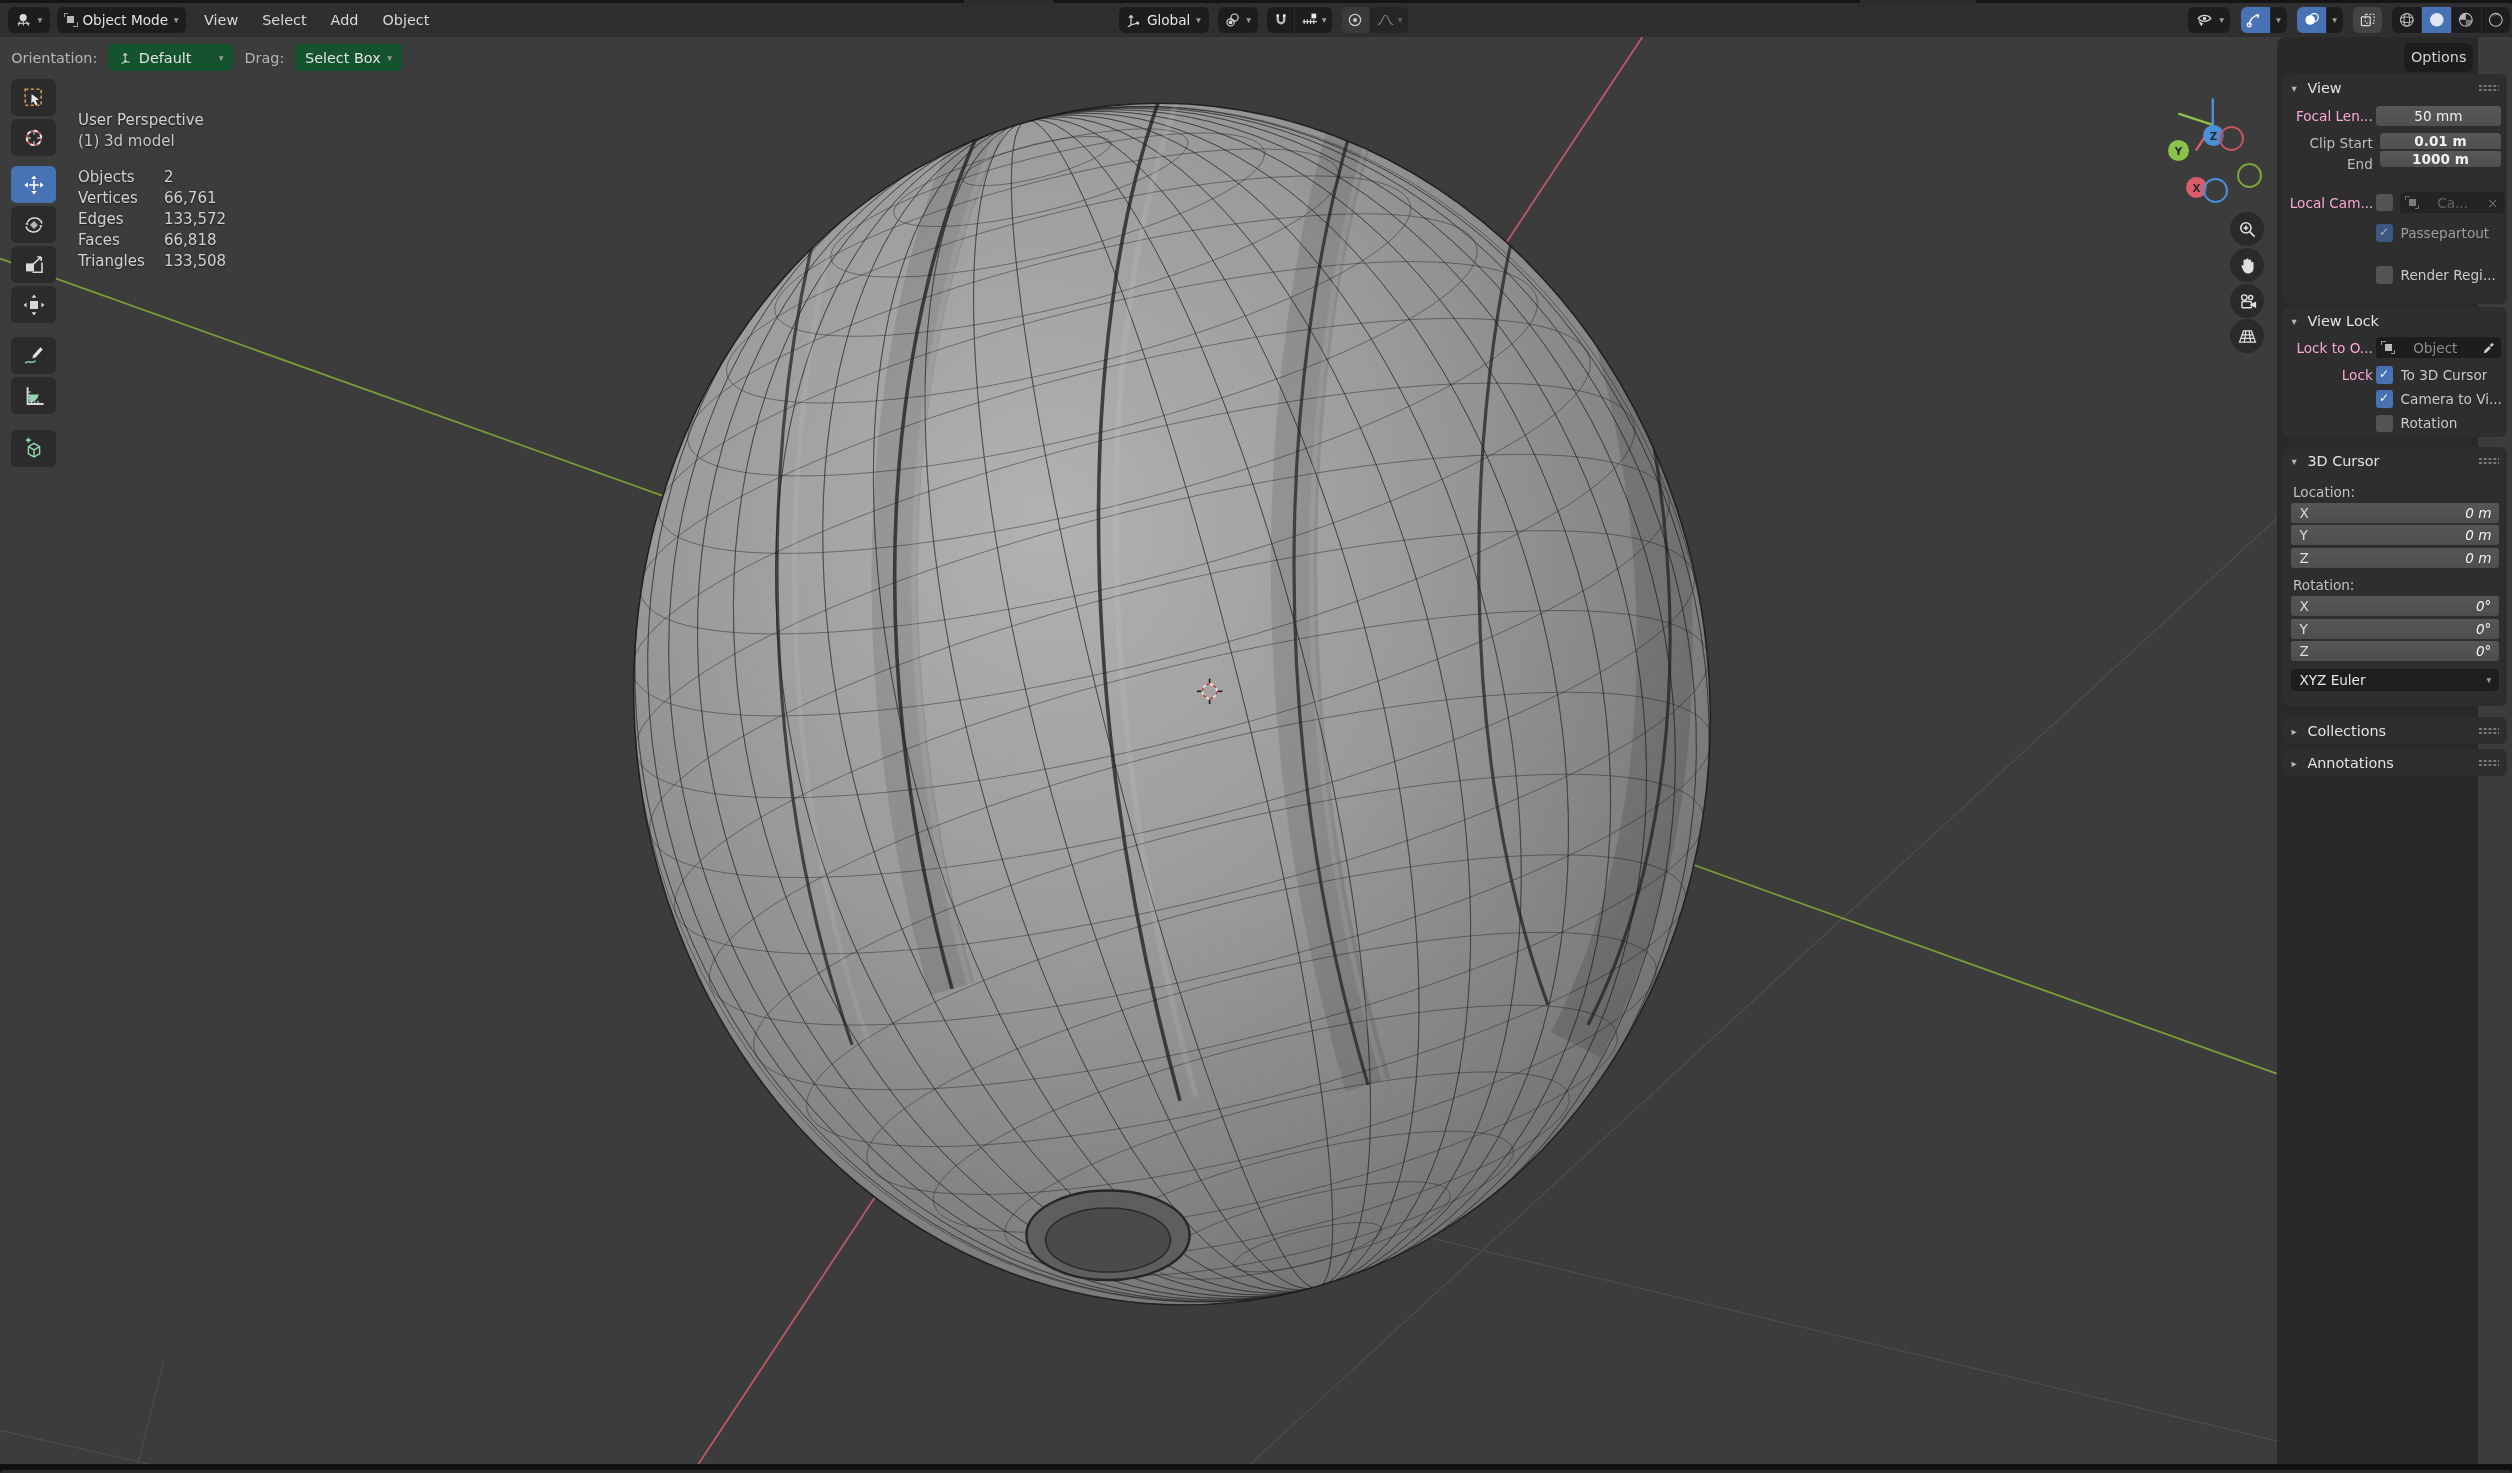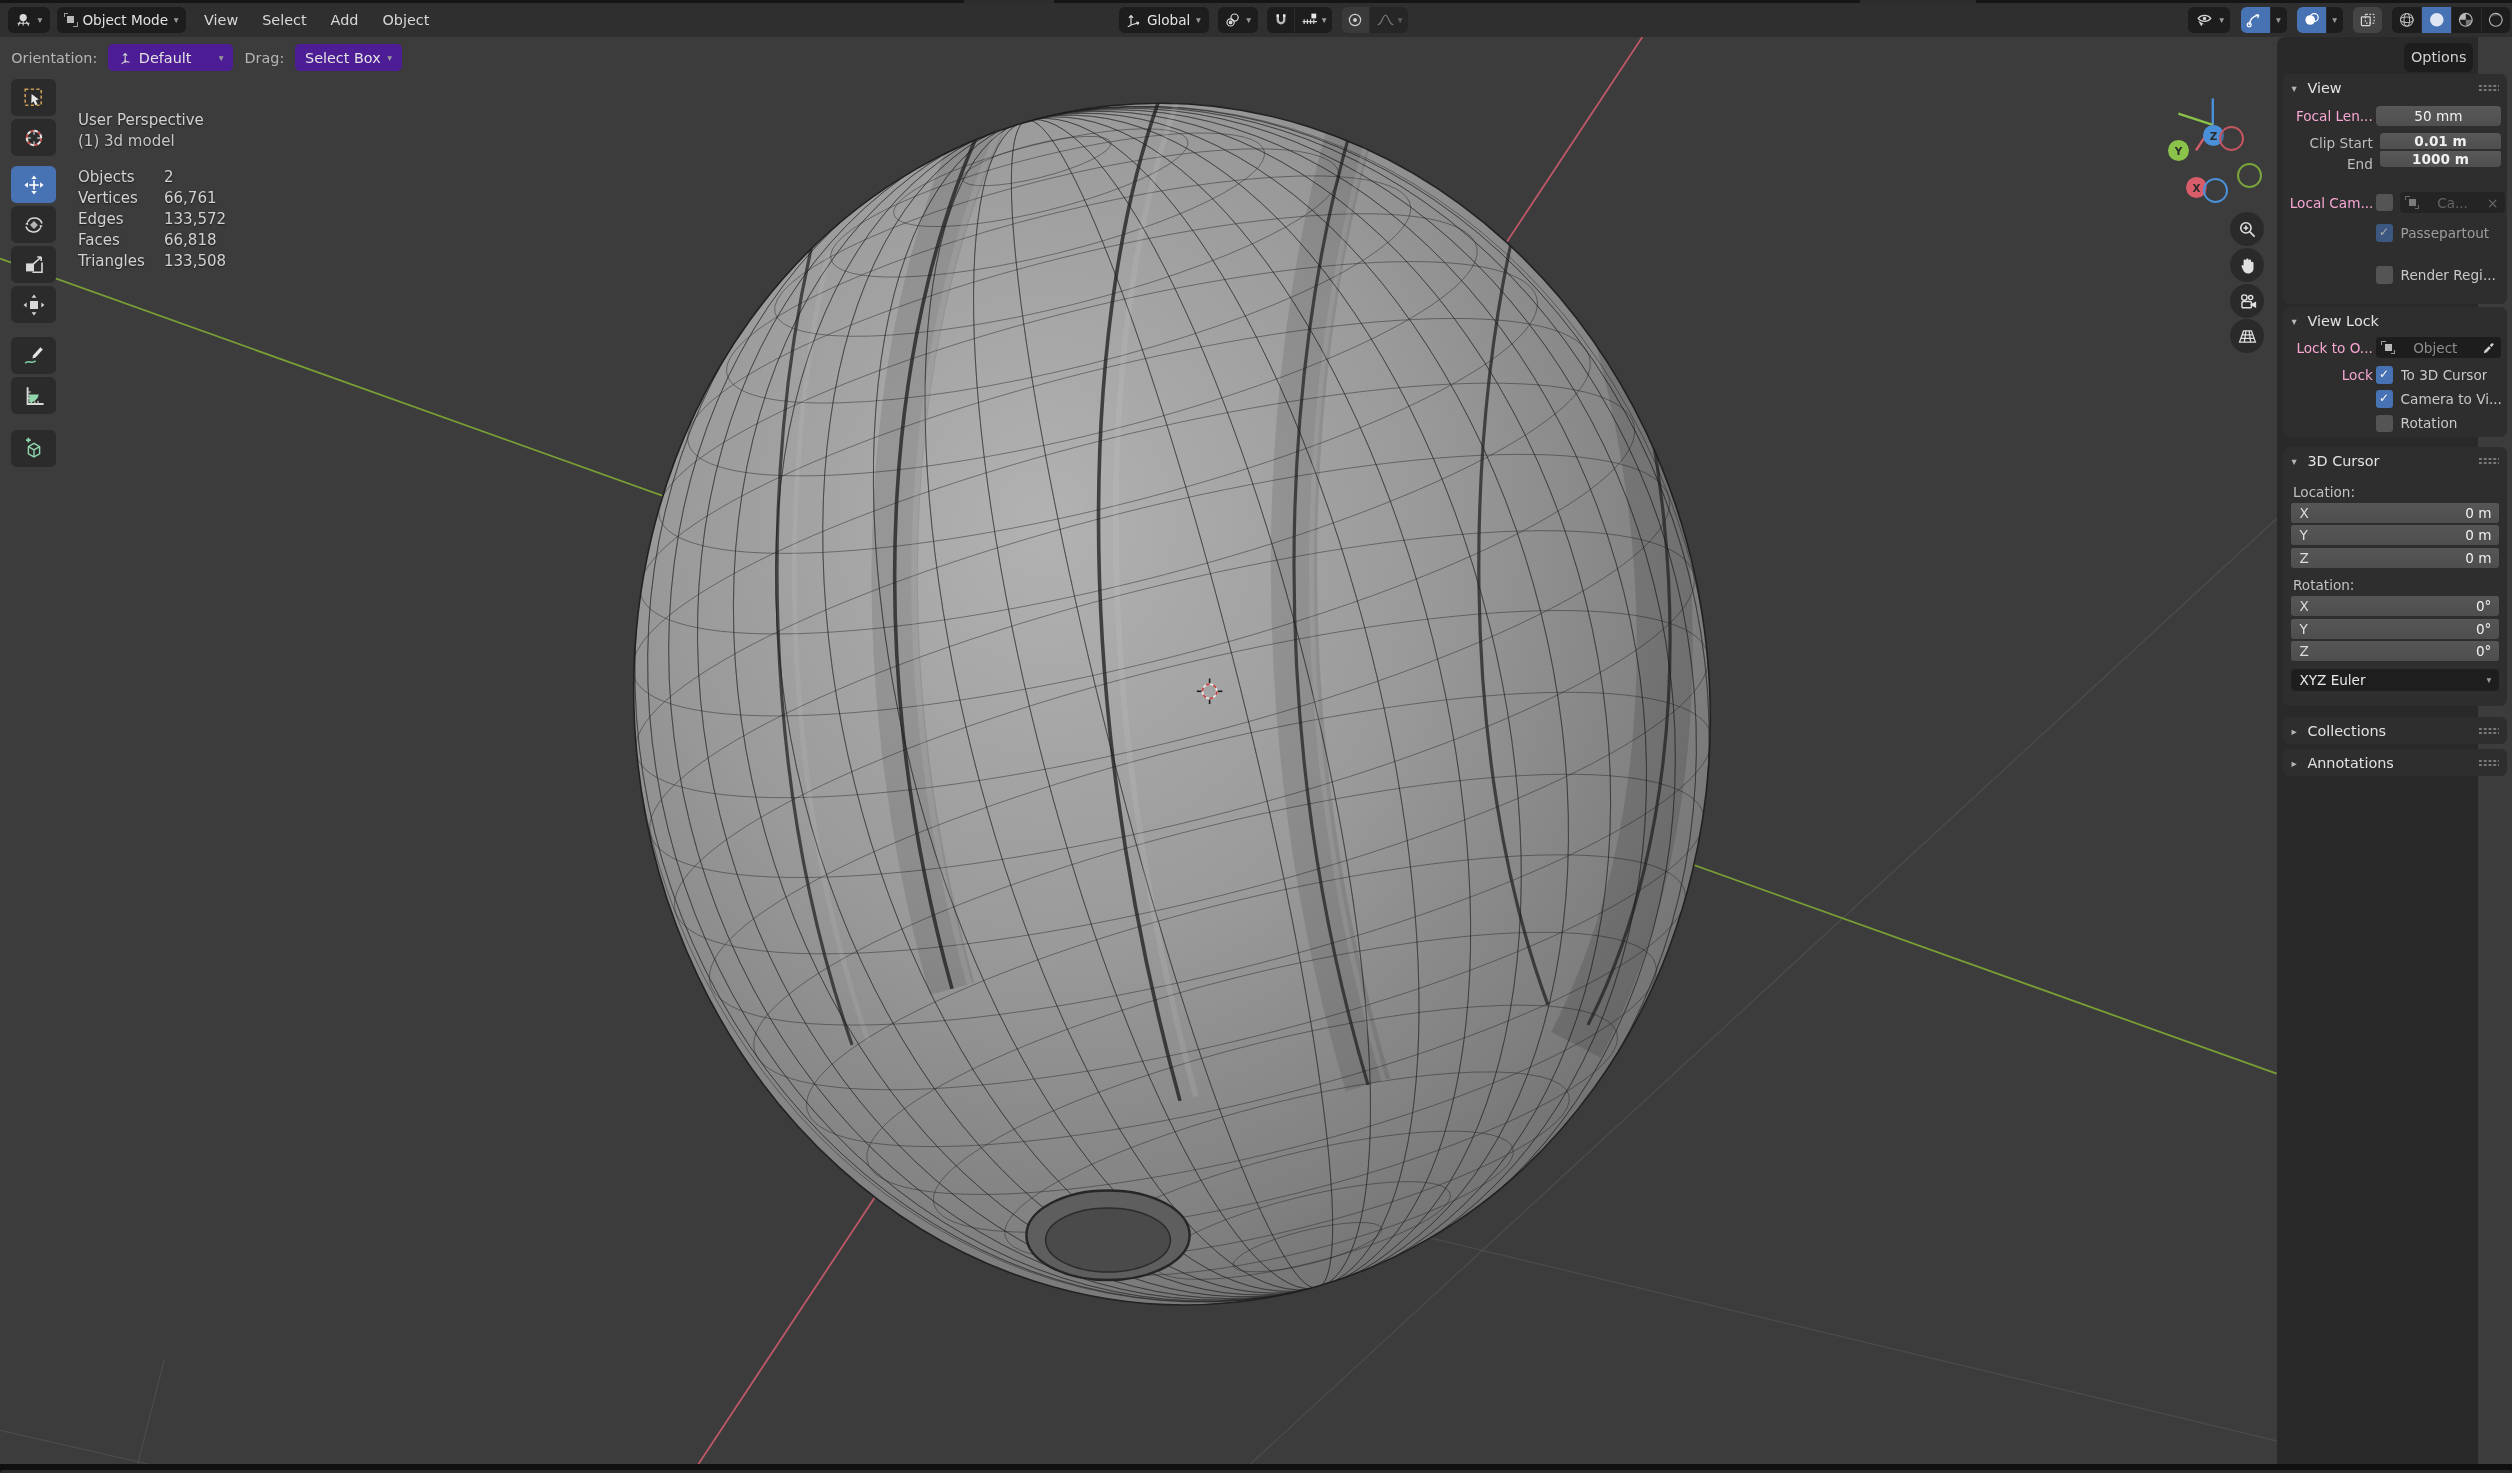--- a/index.html
+++ b/index.html
@@ -21,21 +21,21 @@
   .seg{display:inline-flex;align-items:center;justify-content:center;background:#1d1d1d;padding:0 5.6px;gap:3.2px;}
   .seg + .seg{border-left:0.8px solid #2c2c2c;}
   .seg.active{background:#4772b3;}
   .mb-right{position:absolute;right:1.6px;top:3.2px;display:flex;align-items:center;gap:10.4px;height:27px;}
   .dim{opacity:.45;}
   .vline{position:absolute;left:354px;top:4.8px;width:0.8px;height:27px;background:#272727;}
   
   .viewport{position:absolute;left:0;top:37px;width:2512px;height:1427px;background:#3c3c3c;}
   .ts-left{position:absolute;left:11.2px;top:6.4px;display:flex;align-items:center;gap:11.2px;height:29px;}
   .ts-label{font-size:14.4px;color:#b5b5b5;}
-  .chip{display:inline-flex;align-items:center;gap:6.4px;background:#4c1d95;border-radius:4.8px;height:27px;padding:0 9.6px;font-size:14.4px;color:#e3e3e3;}
+  .chip{display:inline-flex;align-items:center;gap:6.4px;background:#14532d;border-radius:4.8px;height:27px;padding:0 9.6px;font-size:14.4px;color:#e3e3e3;}
   
   .tool-btn{position:absolute;left:11.2px;width:45px;height:37px;background:#2b2b2b;border-radius:5.6px;display:flex;align-items:center;justify-content:center;}
   .tool-btn.active{background:#4772b3;}
   
   .stats{position:absolute;left:78px;top:74px;font-size:15px;color:#d2d2d2;text-shadow:0 0.8px 1.6px rgba(0,0,0,.55);}
   .stats .l1{margin-bottom:3.2px;}
   .stats .l2{color:#c6c6c6;margin-bottom:17.6px;}
   .srow{display:flex;height:21px;}
   .srow .sl{width:86px;}
   
@@ -63,21 +63,21 @@
   .cblabel{font-size:13.6px;color:#c9c9c9;margin-left:7.2px;white-space:nowrap;overflow:hidden;}
   .objfield{flex:1;height:21px;background:#1d1d1d;border-radius:4px;display:flex;align-items:center;padding:0 6.4px;gap:19px;font-size:13.6px;color:#8d8d8d;}
   .bracketsq{width:12px;height:12px;position:relative;flex:none;}
   .bracketsq i{position:absolute;inset:2.4px;background:#b9b9b9;}
   .bracketsq::before,.bracketsq::after{content:"";position:absolute;width:3.2px;height:3.2px;border:1.6px solid #9a9a9a;}
   .bracketsq::before{left:-0.8px;top:-0.8px;border-right:none;border-bottom:none;}
   .bracketsq::after{right:-0.8px;bottom:-0.8px;border-left:none;border-top:none;}
   .xyzrow{display:flex;align-items:center;margin:2.4px 8px 0 8px;height:20px;background:linear-gradient(#565656,#4e4e4e);border-radius:2.4px;padding:0 8px;font-size:13.6px;}
   .xyzrow:first-of-type{border-radius:4.8px 4.8px 2.4px 2.4px;}
   .xyzrow .ax{color:#dcdcdc;}
-  .xyzrow .val{margin-left:auto;color:#f0f0f0;}
+  .xyzrow .val{margin-left:auto;color:#f0f0f0;font-style:italic;}
   .subhead{margin:9.6px 9.6px 3.2px 9.6px;font-size:13.6px;color:#c2c2c2;}
   .euler{margin:8px 8px 0 8px;height:21.6px;background:#1e1e1e;border-radius:4.8px;display:flex;align-items:center;padding:0 8px;font-size:13.6px;color:#e8e8e8;}
   .euler .chev{margin-left:auto;}
   
   .bottom-strip{position:absolute;left:0;top:1464px;width:2512px;height:9.6px;background:#101010;}
   .bottom-strip .next{position:absolute;left:0;bottom:0;width:2512px;height:3.2px;background:#2c2c2c;border-radius:6.4px 6.4px 0 0;}
   svg{display:block;}
   .wire{fill:none;stroke:#242424;stroke-opacity:.48;stroke-width:1.1;}
 </style>
 </head>

